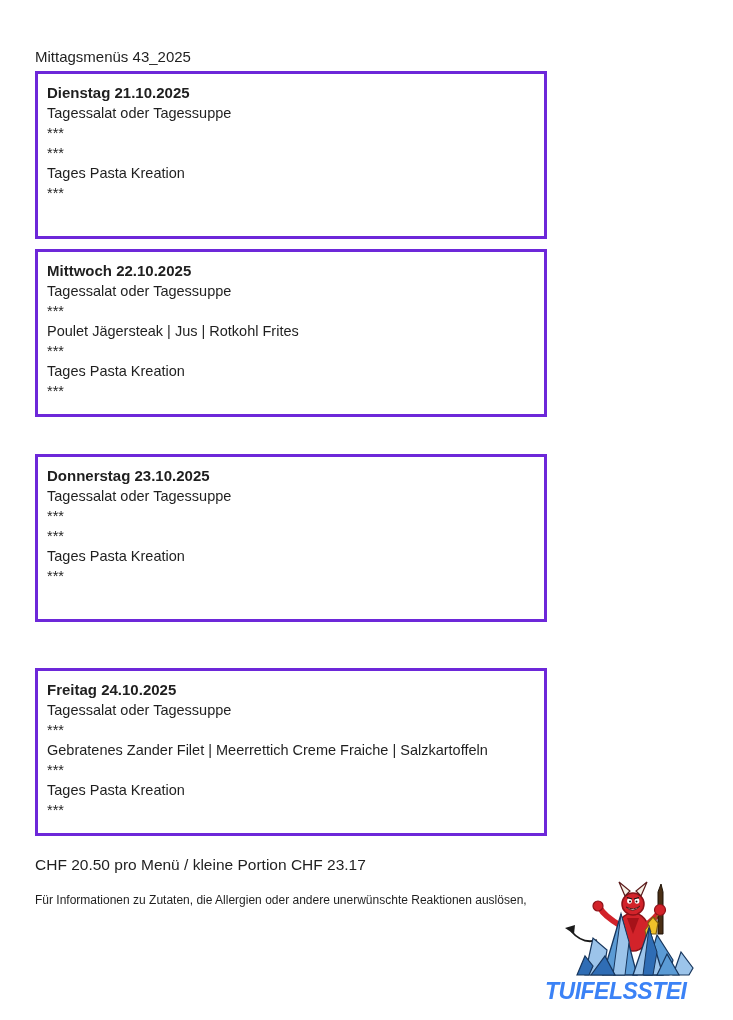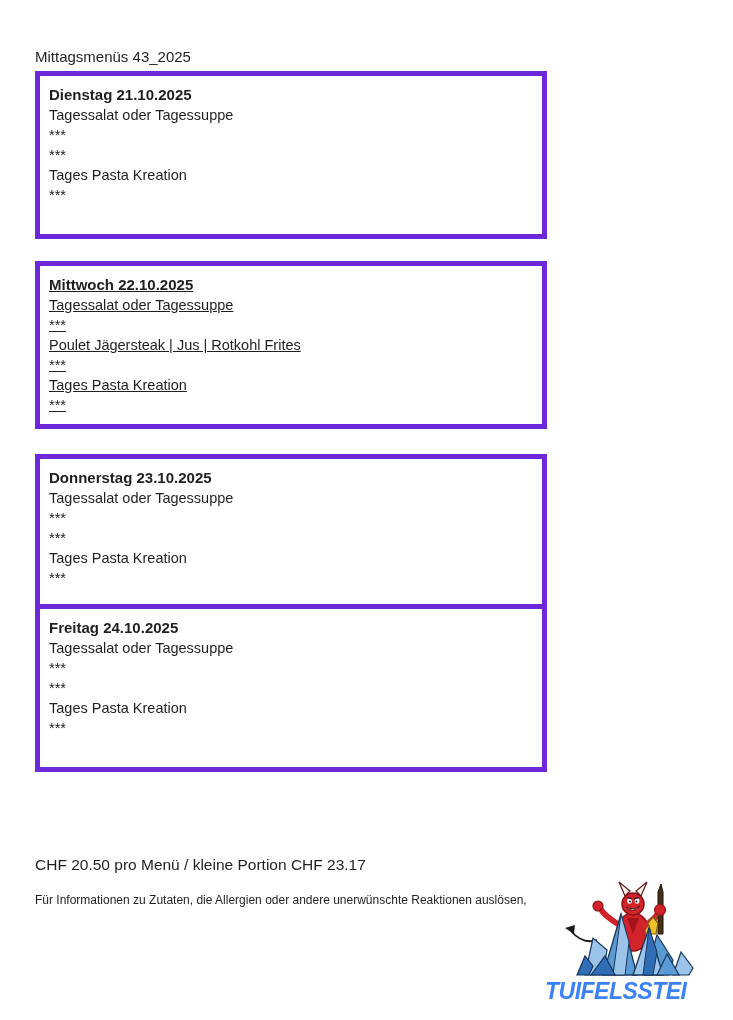--- a/index.html
+++ b/index.html
@@ -10,29 +10,29 @@
     font-family:"Liberation Sans",sans-serif;
     color:#1f1f1f;
     overflow:hidden;
   }
   .doc-title{
     position:absolute;left:35px;top:48px;
     font-size:15px;
   }
   .menu-box{
     position:absolute;left:35px;width:512px;height:168px;
-    border:5px solid #6d28d9;
+    border:3px solid #6d28d9;
     background:#fff;
     box-sizing:border-box;
     padding:9px 10px 0 9px;
   }
   .box-0{top:71px;}
-  .box-1{top:261px;text-decoration:underline;}
+  .box-1{top:249px;}
   .box-2{top:454px;}
-  .box-3{top:604px;}
+  .box-3{top:668px;}
   .menu-box .day{
     font-weight:bold;font-size:15px;line-height:20px;
   }
   .menu-box .m-line{
     font-size:14.5px;line-height:20px;white-space:nowrap;
   }
   .price-line{
     position:absolute;left:35px;top:856px;
     font-size:15.5px;
   }
@@ -90,20 +90,21 @@
     <div class="m-line">***</div>
     <div class="m-line">***</div>
     <div class="m-line">Tages Pasta Kreation</div>
     <div class="m-line">***</div>
   </section>
 
   <section class="menu-box box-3">
     <div class="day">Freitag 24.10.2025</div>
     <div class="m-line">Tagessalat oder Tagessuppe</div>
     <div class="m-line">***</div>
+    <div class="m-line">Gebratenes Zander Filet | Meerrettich Creme Fraiche | Salzkartoffeln</div>
     <div class="m-line">***</div>
     <div class="m-line">Tages Pasta Kreation</div>
     <div class="m-line">***</div>
   </section>
 
   <div class="price-line">CHF 20.50 pro Menü / kleine Portion CHF 23.17</div>
 
   <div class="allergen-info">
     <div>Für Informationen zu Zutaten, die Allergien oder andere unerwünschte Reaktionen auslösen,</div>
   </div>

